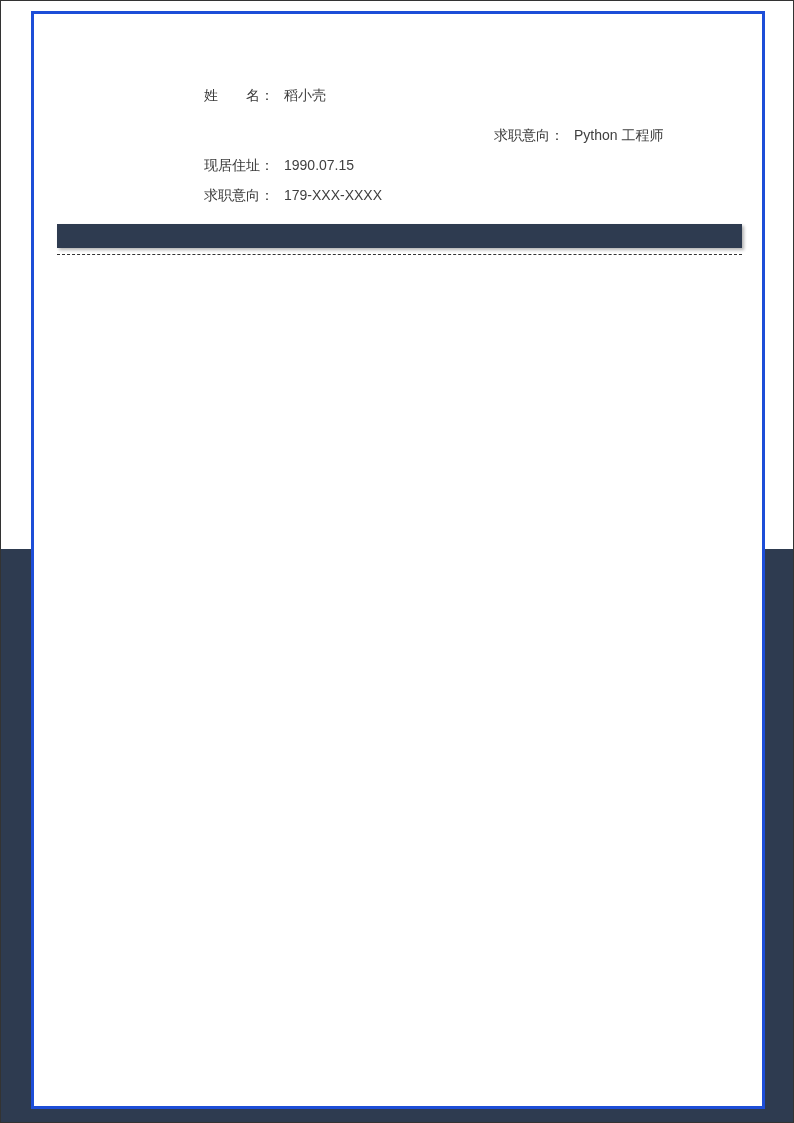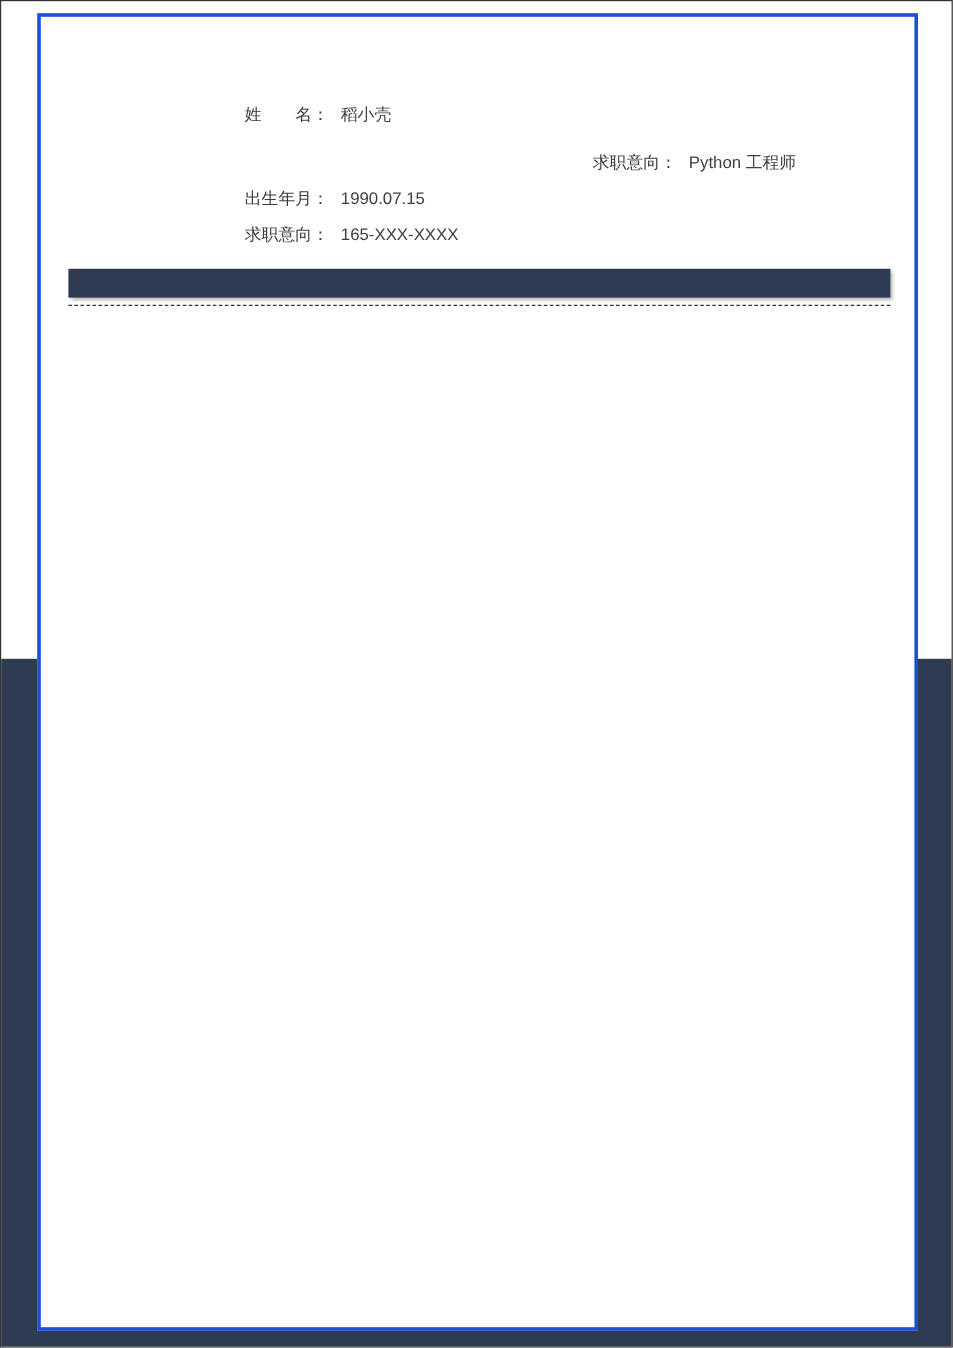--- a/index.html
+++ b/index.html
@@ -103,29 +103,29 @@
           <span class="value">稻小壳</span>
         </div>
         <div class="info-pair right">
           <span class="label">求职意向：</span>
           <span class="value">Python 工程师</span>
         </div>
       </div>
 
       <div class="info-row">
         <div class="info-pair left">
-          <span class="label">出生年月：</span>
+          <span class="label">现居住址：</span>
           <span class="value">1990.07.15</span>
         </div>
       </div>
 
       <div class="info-row">
         <div class="info-pair left">
           <span class="label">求职意向：</span>
-          <span class="value">165-XXX-XXXX</span>
+          <span class="value">179-XXX-XXXX</span>
         </div>
       </div>
 
 
     </div>
 
     <div class="dark-bar"></div>
     <div class="dashed-line"></div>
 
   </div>

